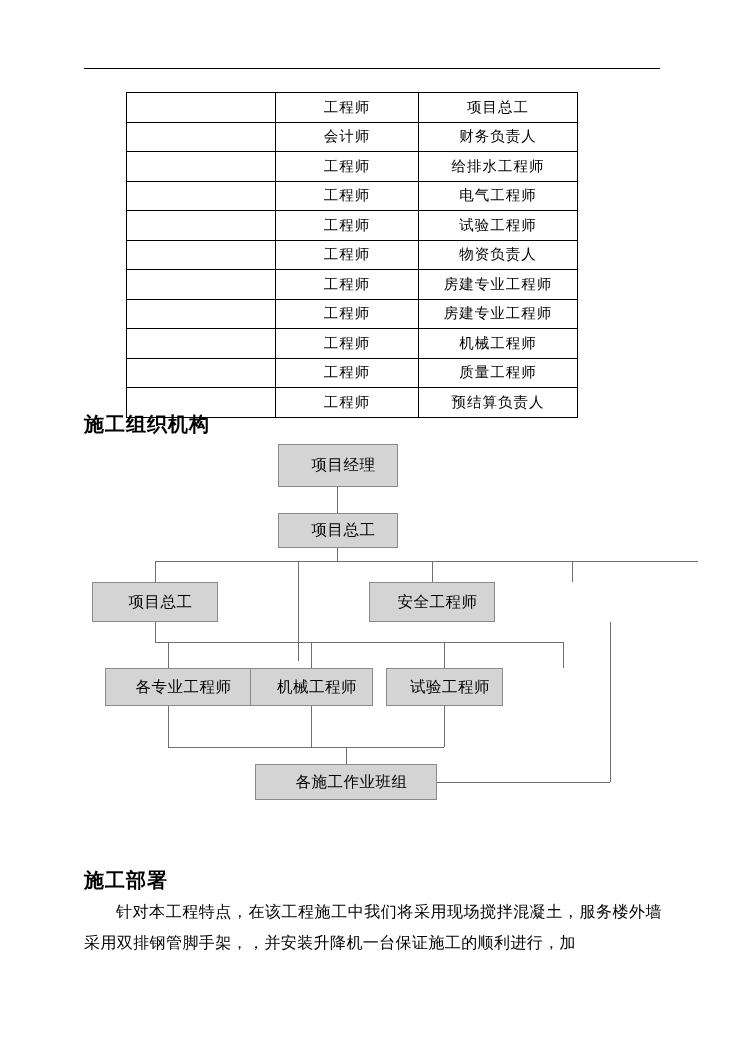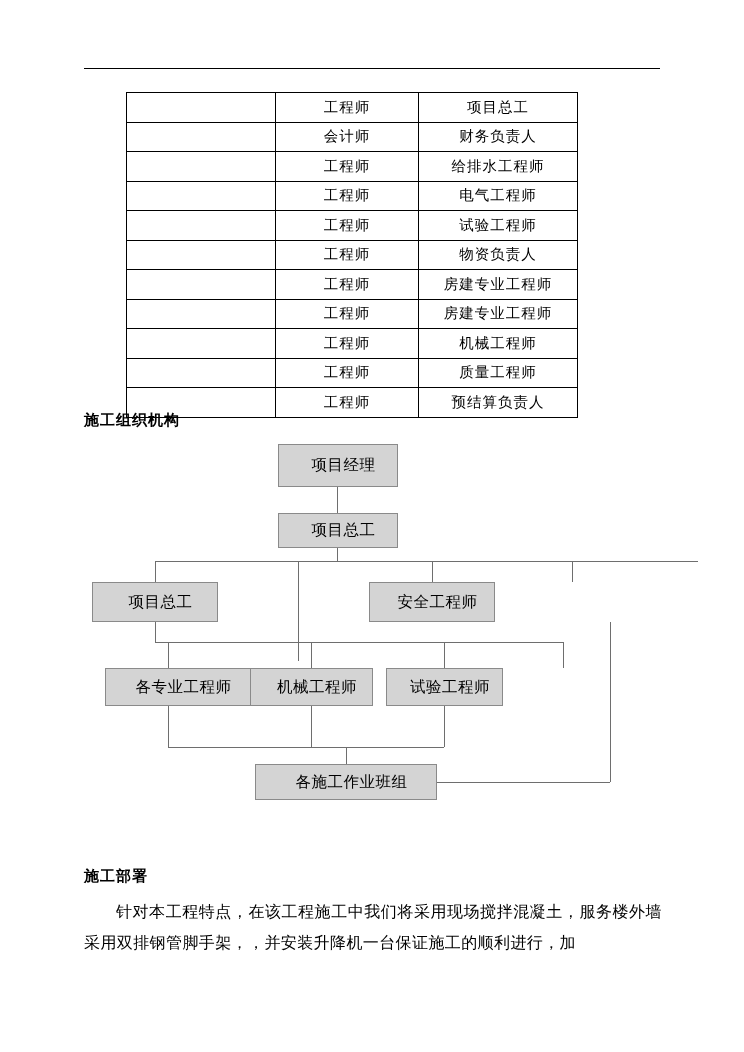--- a/index.html
+++ b/index.html
@@ -51,21 +51,21 @@
   }
   .col-blank { width: 148px; }
   .col-mid   { width: 142px; }
   .col-last  { width: 158px; }
 
   
   .heading {
     position: absolute;
     font-family: Liberation Sans, sans-serif;
     font-weight: bold;
-    font-size: 15px;
+    font-size: 20px;
     letter-spacing: 1px;
   }
   #heading-org { left: 84px; top: 411px; }
   #heading-deploy { left: 84px; top: 867px; }
 
   
   .orgchart {
     position: absolute;
     left: 0;
     top: 0;

